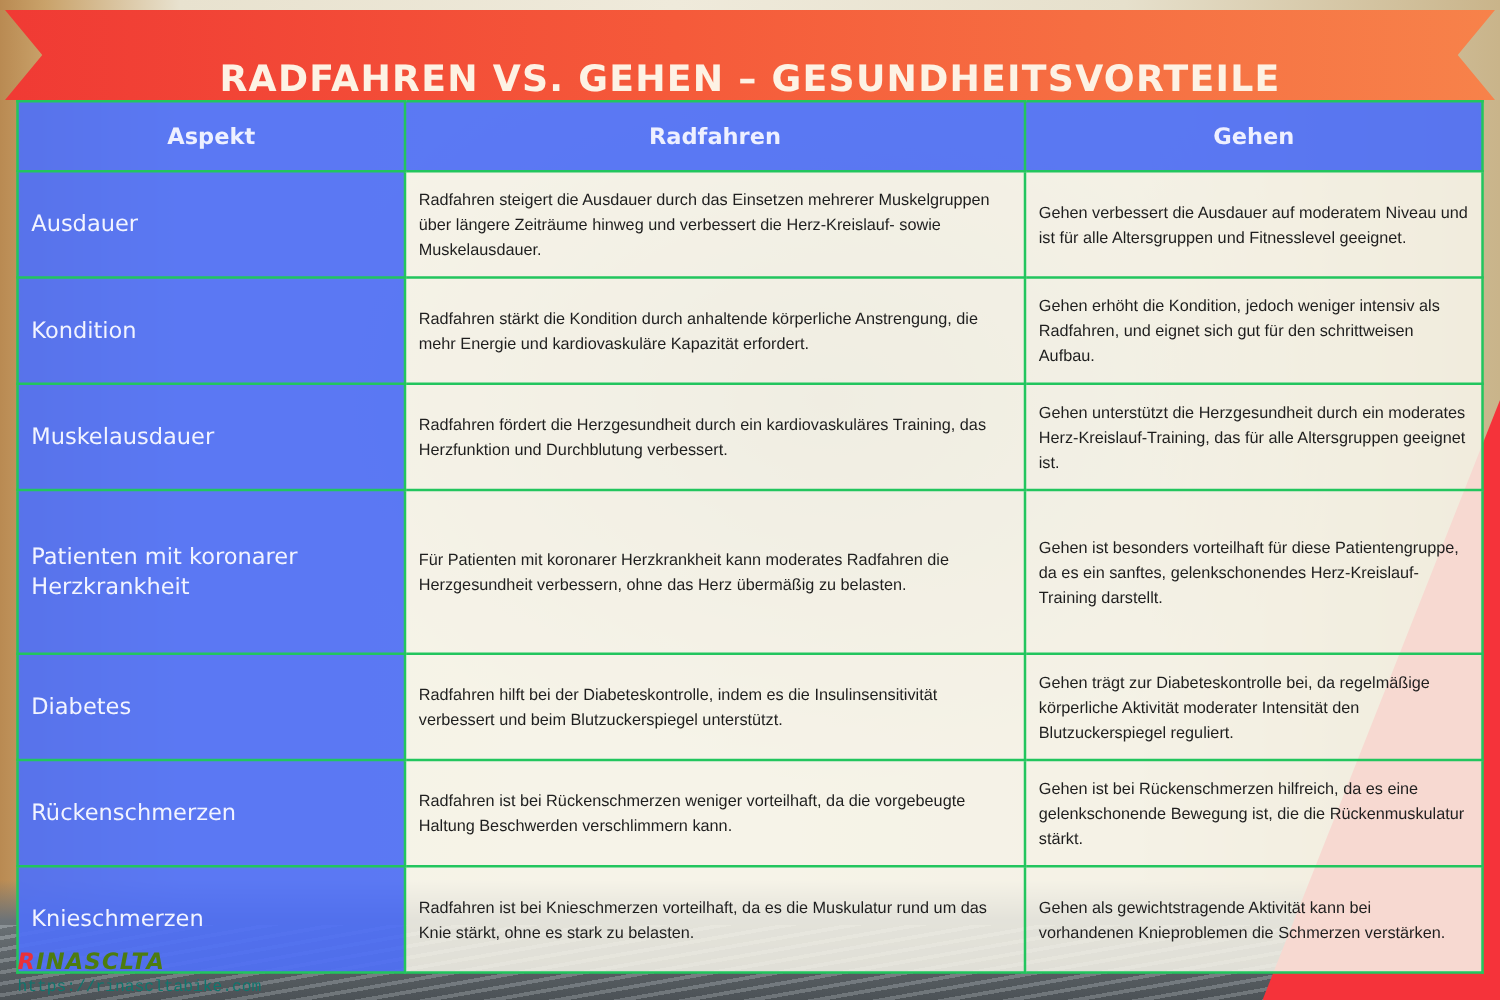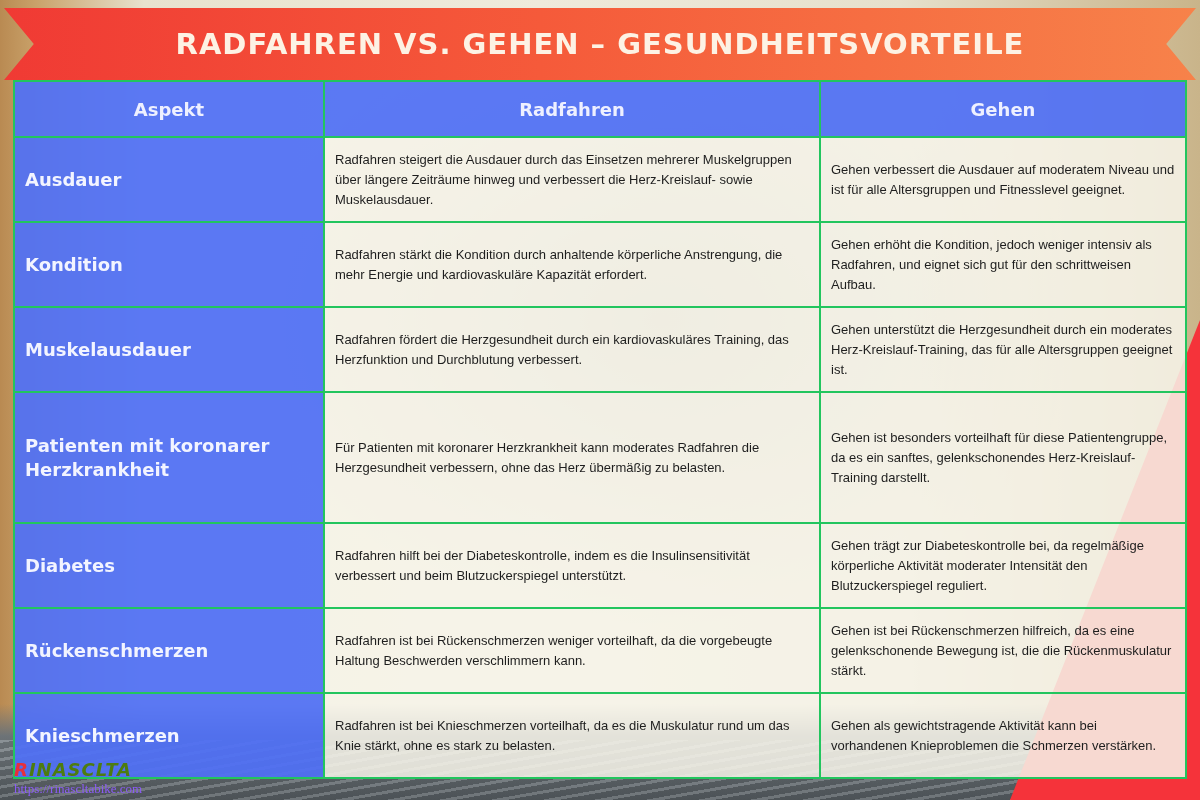--- a/index.html
+++ b/index.html
@@ -25,58 +25,58 @@
   }
   .red-wedge {
     position: absolute; right: 0; bottom: 0; width: 190px; height: 480px;
     background: #f5333a;
     clip-path: polygon(100% 0, 100% 100%, 0 100%);
   }
   .banner {
     position: absolute; left: 4px; top: 8px; width: 1192px; height: 72px;
     background: linear-gradient(90deg, #f03a34 0%, #f55a3a 45%, #f7824a 100%);
     clip-path: polygon(0 0, 100% 0, 97.5% 50%, 100% 100%, 0 100%, 2.5% 50%);
-    display: flex; align-items: center; justify-content: center;
+    display: flex; align-items: flex-end; justify-content: center;
   }
   .banner-title {
     color: #fdf2e4; font-weight: bold; font-size: 29px; letter-spacing: 1px;
     font-family: "DejaVu Sans", sans-serif;
   }
   table.grid {
     position: absolute; left: 13px; top: 80px; width: 1172px;
     border-collapse: collapse; table-layout: fixed;
   }
   table.grid td, table.grid th {
     border: 2px solid #22c55e;
   }
   th {
     height: 56px; background: rgba(80,112,245,0.93); color: #eef0ff;
     font-size: 18px; font-weight: bold; text-align: center;
     font-family: "DejaVu Sans", sans-serif;
   }
   td.aspect {
     background: rgba(80,112,245,0.93); color: #f2f4ff;
-    font-size: 18px; font-weight: bold; padding: 0 10px;
+    font-size: 18px; font-weight: normal; padding: 0 10px;
     font-family: "DejaVu Sans", sans-serif; line-height: 24px;
   }
   td.desc {
     background: rgba(247,245,234,0.86); color: #1e1e1e;
     font-size: 13px; line-height: 20px; padding: 0 10px;
     vertical-align: middle;
   }
   tr.row { height: 85px; }
   .logo { position: absolute; left: 14px; bottom: 20px; }
   .logo-text {
     font-family: "DejaVu Sans", sans-serif; font-weight: bold; font-style: italic;
     font-size: 18px; color: #4d7c0f; letter-spacing: 1px;
   }
   .logo-r { color: #e8303a; }
   .logo-url {
-    position: absolute; left: 14px; bottom: 3px; font-size: 13px; color: #8b5cf6;
-    font-family: Liberation Serif, serif;
+    position: absolute; left: 14px; bottom: 3px; font-size: 13px; color: #0f766e;
+    font-family: Liberation Mono, monospace;
   }
 </style>
 </head>
 <body>
 
 <div class="photo-bg"></div>
 <div class="cobble"></div>
 <div class="red-wedge"></div>
 
 <div class="banner">

